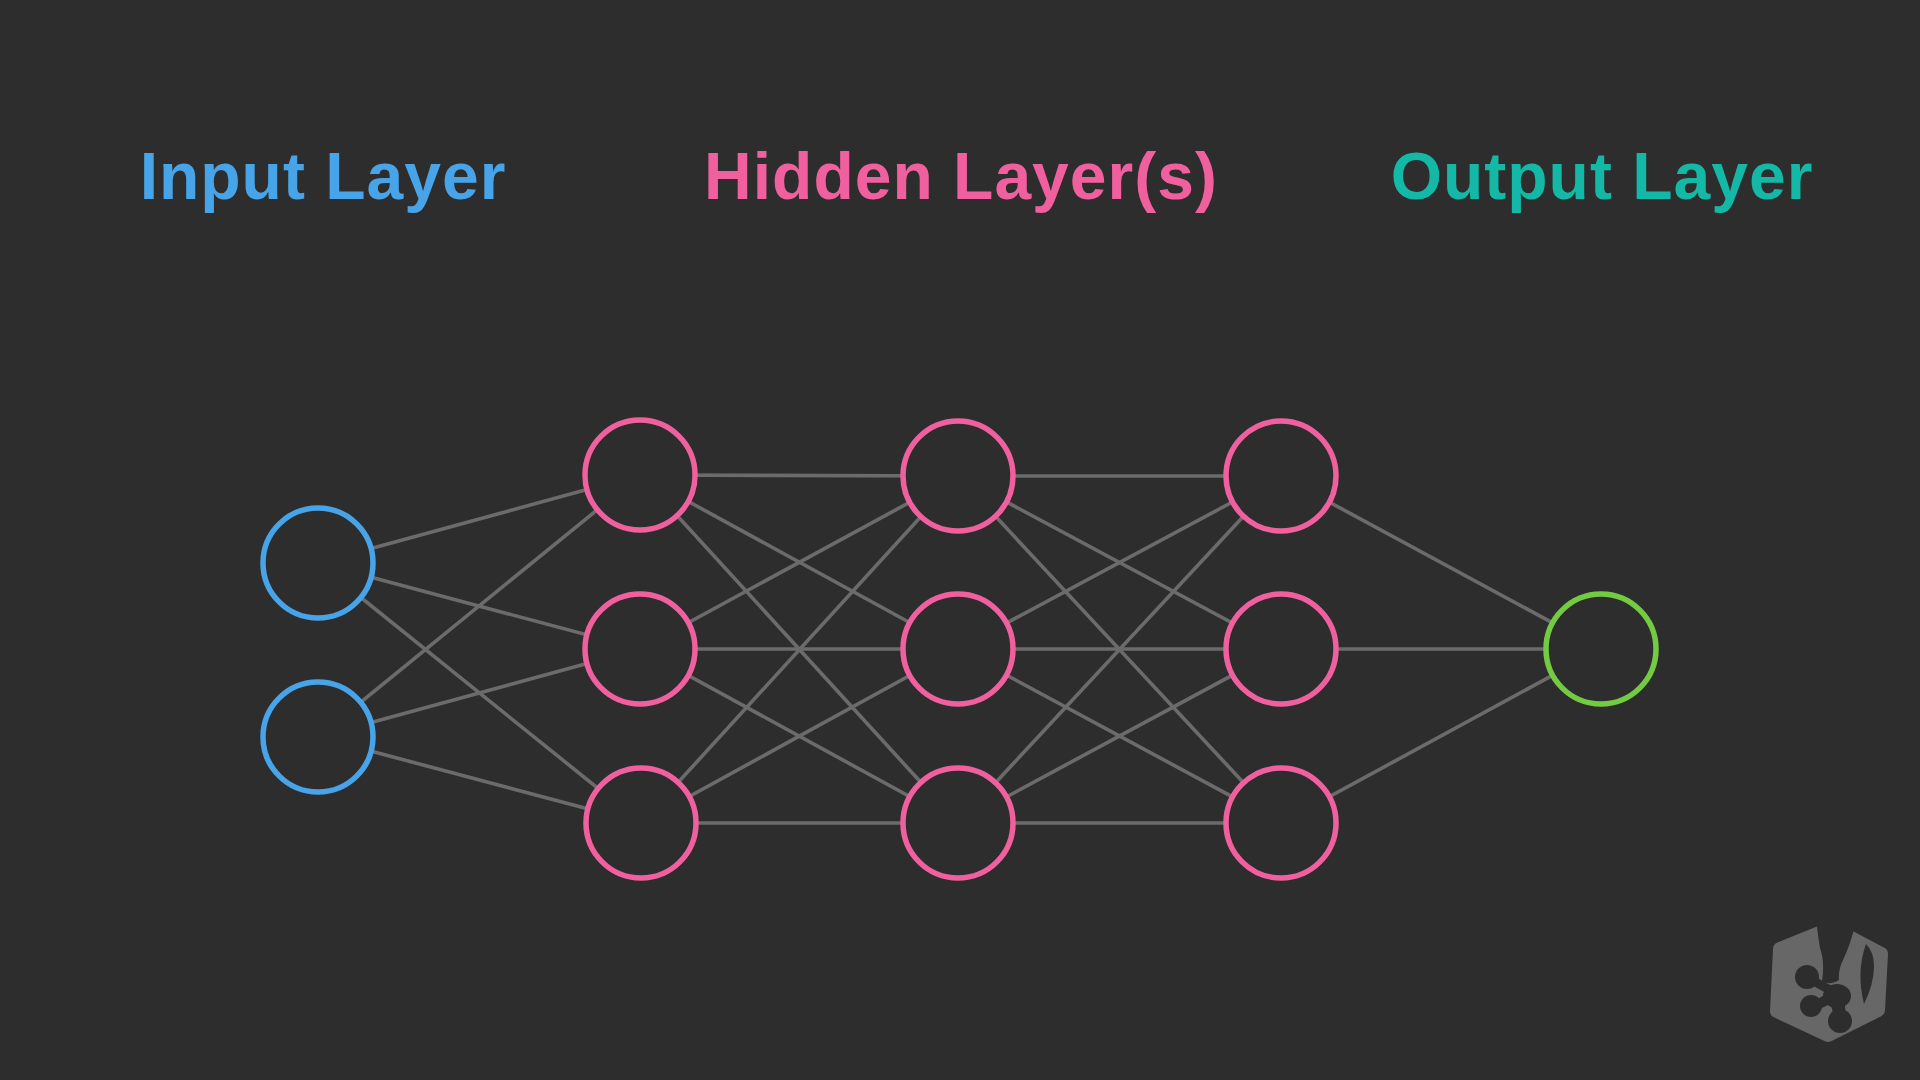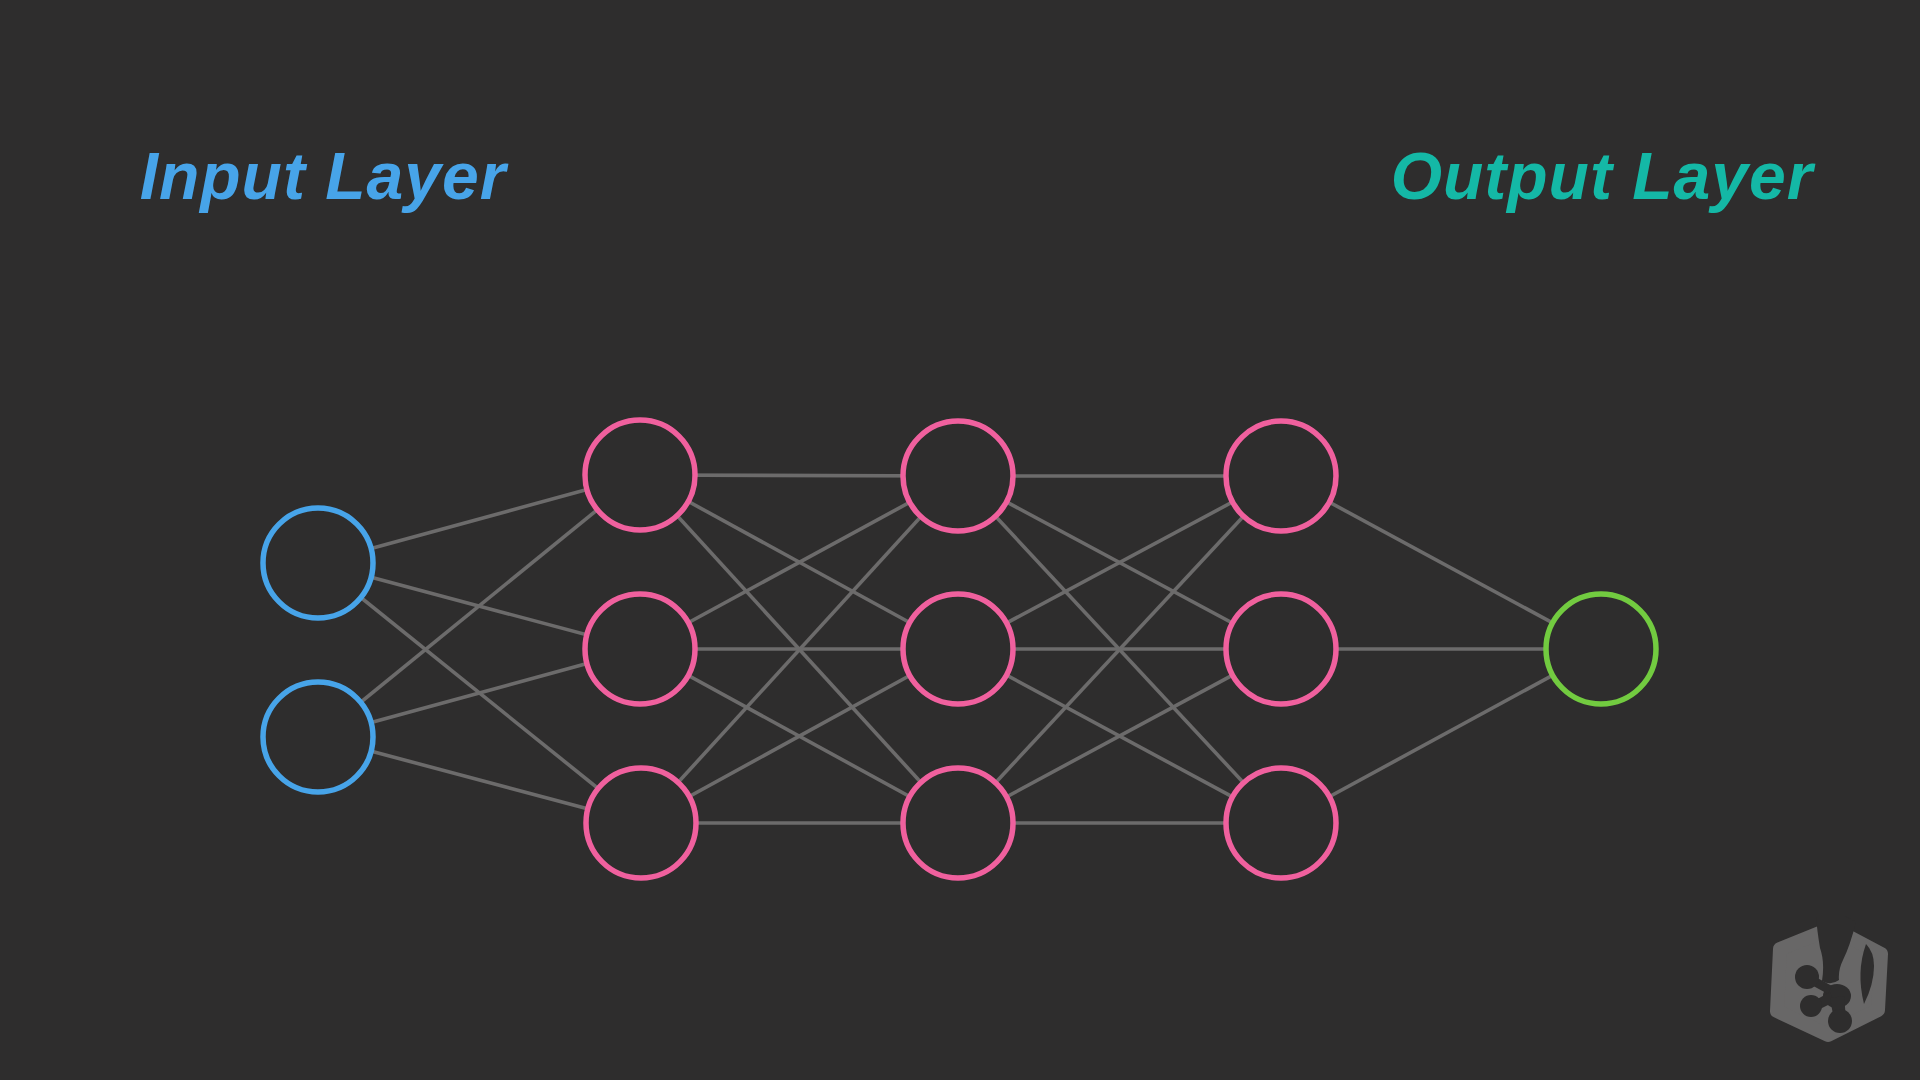--- a/index.html
+++ b/index.html
@@ -17,21 +17,20 @@
   }
   .layer-label {
     position: absolute;
     top: 176px;
     transform: translate(-50%, -50%);
     font-size: 66px;
     font-weight: bold;
     letter-spacing: 1px;
     white-space: nowrap;
     user-select: none;
-    font-style: italic;
   }
   #network-svg {
     position: absolute;
     left: 0;
     top: 0;
   }
   #logo {
     position: absolute;
     left: 1762px;
     top: 916px;
@@ -39,20 +38,21 @@
     height: 136px;
   }
 </style>
 </head>
 <body>
 
 <div id="stage" style="background: rgb(46, 45, 45);">
 
   <div class="layer-label" style="left: 323px; color: rgb(71, 164, 233);">Input Layer</div>
 
+  <div class="layer-label" style="left: 961px; color: rgb(240, 96, 158);">Hidden Layer(s)</div>
 
   <div class="layer-label" style="left: 1602px; color: #14b8a6;">Output Layer</div>
 
   <svg id="network-svg" width="1920" height="1080" viewBox="0 0 1920 1080">
       <line x1="318" y1="563" x2="640" y2="475" stroke="#6c6b6b" stroke-width="3.6"></line>
       <line x1="318" y1="563" x2="640" y2="649" stroke="#6c6b6b" stroke-width="3.6"></line>
       <line x1="318" y1="563" x2="641" y2="823" stroke="#6c6b6b" stroke-width="3.6"></line>
       <line x1="318" y1="737" x2="640" y2="475" stroke="#6c6b6b" stroke-width="3.6"></line>
       <line x1="318" y1="737" x2="640" y2="649" stroke="#6c6b6b" stroke-width="3.6"></line>
       <line x1="318" y1="737" x2="641" y2="823" stroke="#6c6b6b" stroke-width="3.6"></line>

